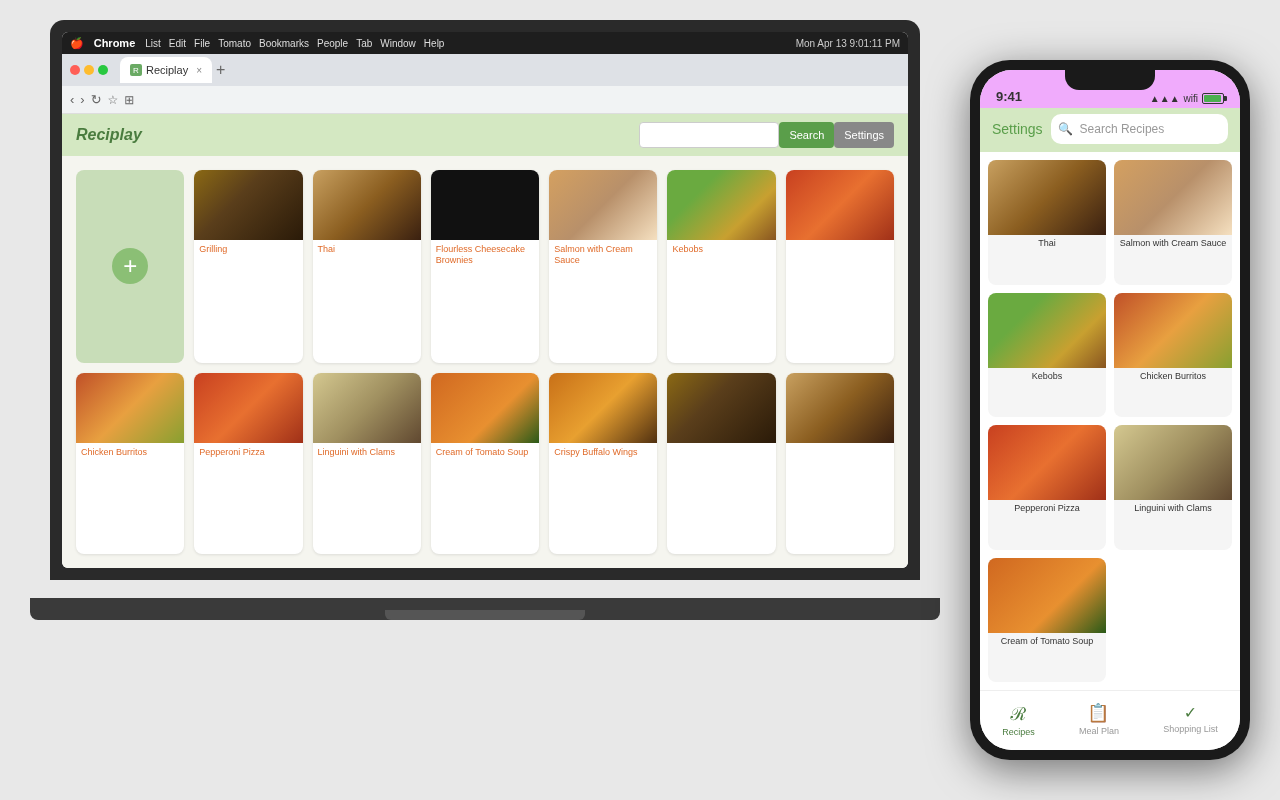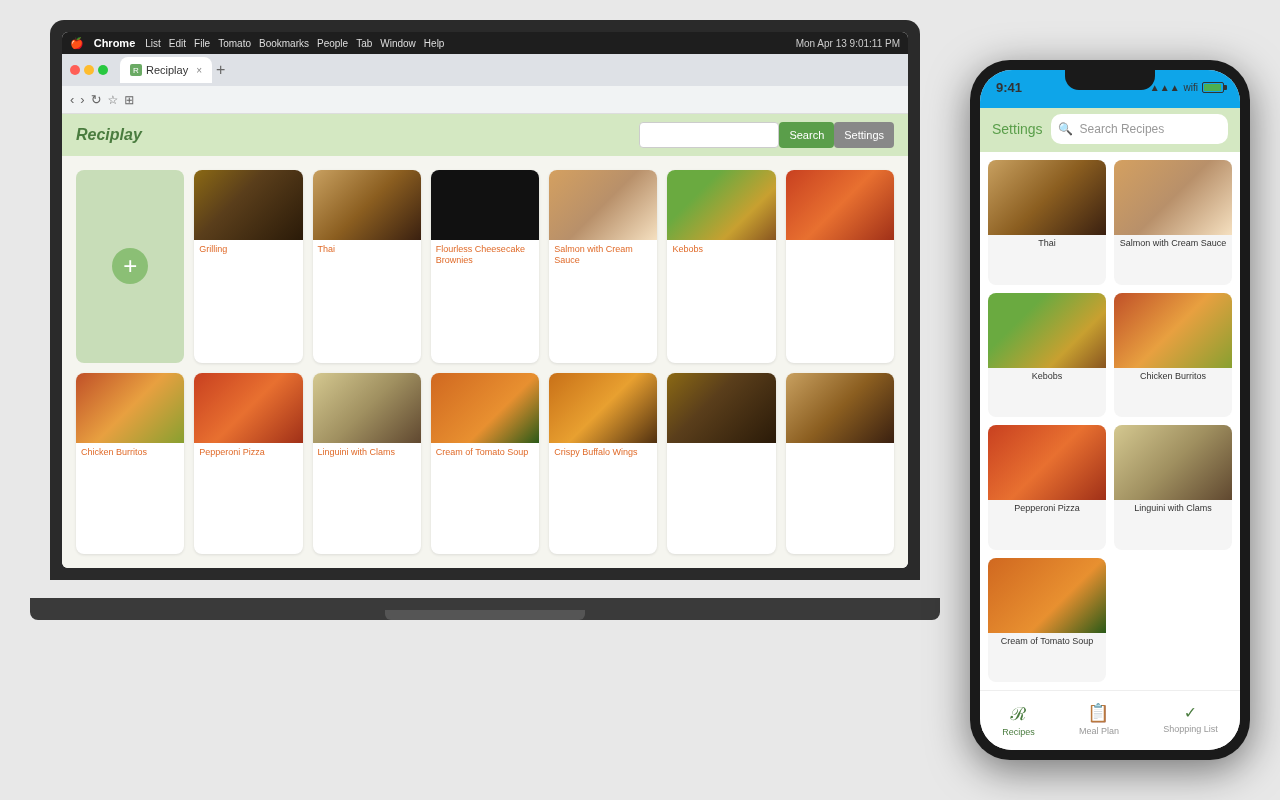--- a/index.html
+++ b/index.html
@@ -264,24 +264,24 @@
     .phone-screen {
       width: 100%;
       height: 100%;
       background: #fff;
       border-radius: 32px;
       overflow: hidden;
       display: flex;
       flex-direction: column;
     }
     .phone-status-bar {
-      background: #0ea5e9;
+      background: #f0abfc;
       height: 38px;
       display: flex;
-      align-items: center;
+      align-items: flex-end;
       padding: 0 16px 4px;
       justify-content: space-between;
       flex-shrink: 0;
     }
     .phone-time { font-size: 13px; font-weight: 600; color: #333; }
     .phone-icons { display: flex; gap: 4px; font-size: 10px; color: #333; }
     .phone-battery {
       width: 22px; height: 11px;
       border: 1.5px solid #333;
       border-radius: 2px;

